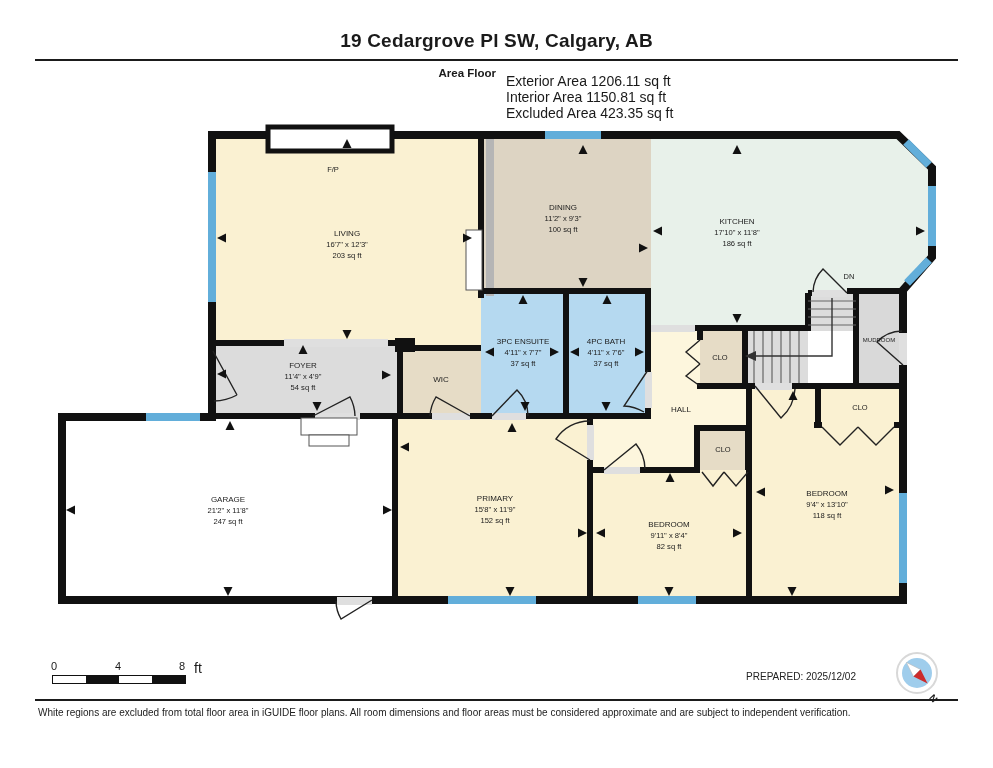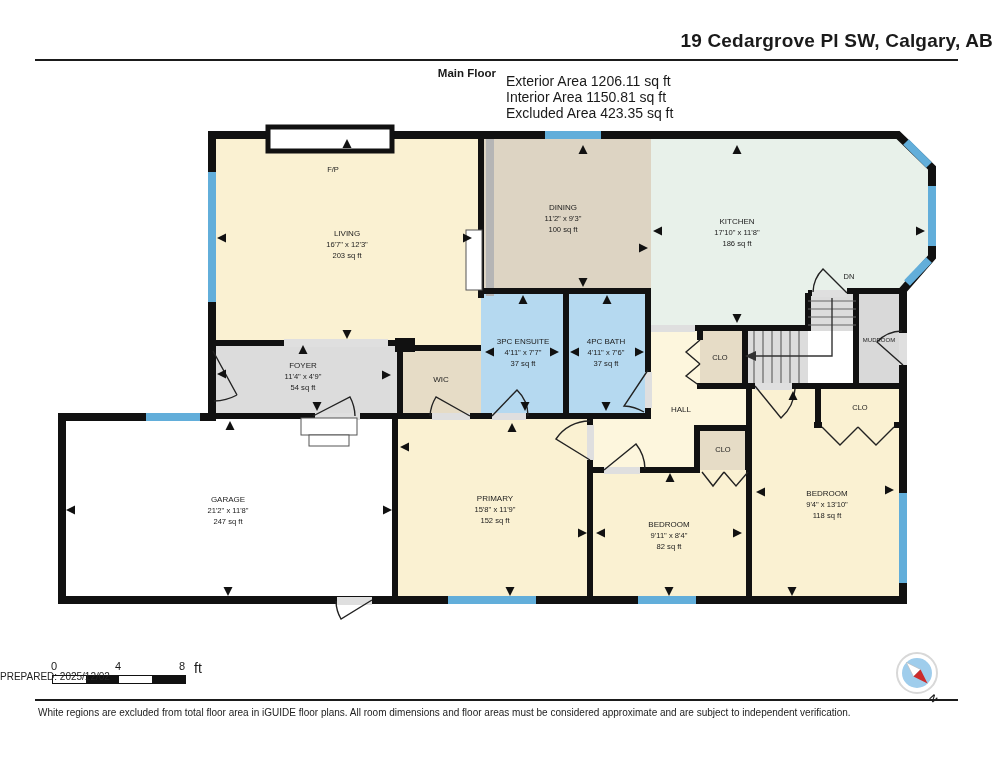--- a/index.html
+++ b/index.html
@@ -1,40 +1,40 @@
 <!DOCTYPE html>
 <html><head>
 <meta charset="utf-8">
 <style>
   html,body{margin:0;padding:0;background:#fff;}
   body{width:993px;height:768px;position:relative;font-family:"Liberation Sans",sans-serif;color:#1a1a1a;overflow:hidden;}
   .abs{position:absolute;}
-  .title{top:30px;left:0;width:993px;text-align:right;font-size:19px;font-weight:bold;letter-spacing:.2px;}
+  .title{top:30px;left:0;width:993px;text-align:center;font-size:19px;font-weight:bold;letter-spacing:.2px;}
   .rule{left:35px;width:923px;height:2px;background:#1b1b1b;}
   .floorlbl{top:67px;left:336px;width:160px;text-align:right;font-size:11.5px;font-weight:bold;}
   .arealines{top:74px;left:506px;font-size:14px;line-height:15.8px;}
-  .prepared{top:671px;left:0;width:856px;text-align:left;font-size:10px;color:#222;}
+  .prepared{top:671px;left:0;width:856px;text-align:right;font-size:10px;color:#222;}
   .disclaimer{top:707px;left:38px;width:920px;font-size:10px;color:#222;}
   .scalewrap{top:660px;left:48px;width:210px;height:34px;}
   .scalewrap .num{position:absolute;top:0;font-size:11px;transform:translateX(-50%);}
   .scalebar{position:absolute;top:15px;left:4px;width:132px;height:7px;border:1.5px solid #111;
     background:linear-gradient(90deg,#fff 0 25%,#111 25% 50%,#fff 50% 75%,#111 75% 100%);}
   .ftlbl{position:absolute;top:0;left:146px;font-size:14px;}
   svg text{font-family:"Liberation Sans",sans-serif;fill:#1c1c1c;}
   .rname{font-size:8px;}
   .rdim{font-size:7.6px;}
   .rsm{font-size:7.5px;}
   .rtiny{font-size:6px;}
 </style>
 </head>
 <body>
 
 <div class="abs title">19 Cedargrove Pl SW, Calgary, AB</div>
 <div class="abs rule" style="top:59px"></div>
-<div class="abs floorlbl">Main Floor</div>
+<div class="abs floorlbl">Area Floor</div>
 <div class="abs arealines">
   <div>Exterior Area 1206.11 sq ft</div>
   <div>Interior Area 1150.81 sq ft</div>
   <div>Excluded Area 423.35 sq ft</div>
 </div>
 
 <svg class="abs" style="top:0;left:0" width="993" height="768" viewBox="0 0 993 768">
   <defs>
     <path id="au" d="M0,-1 L4.5,8 L-4.5,8 Z"></path>
     <path id="ad" d="M0,1 L4.5,-8 L-4.5,-8 Z"></path>

